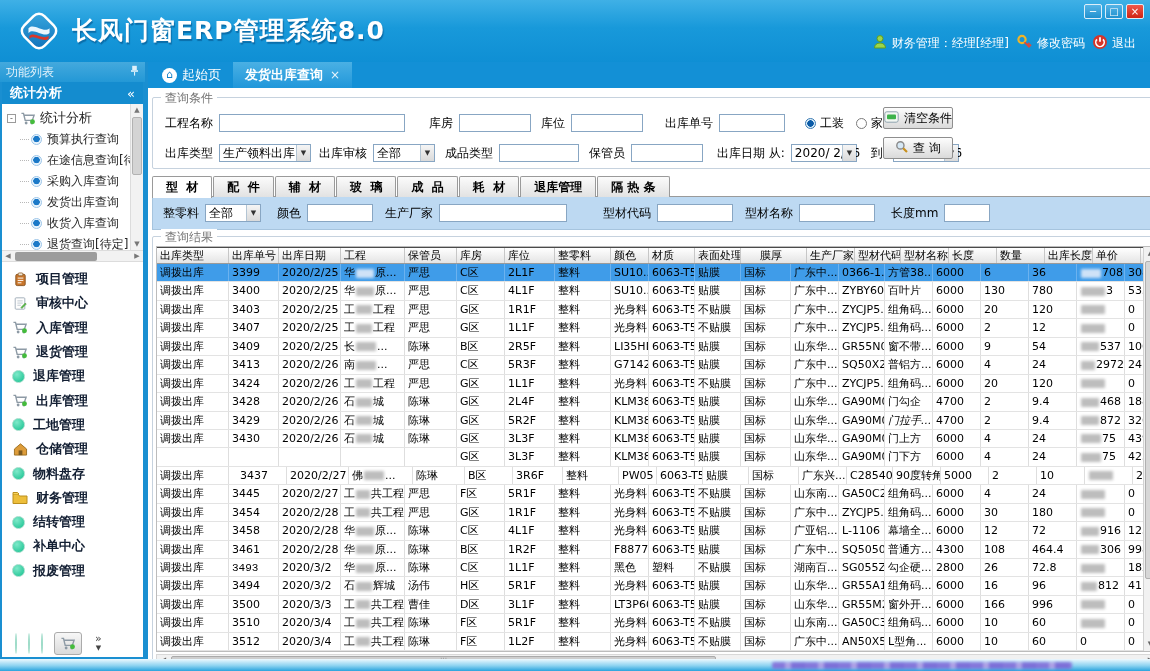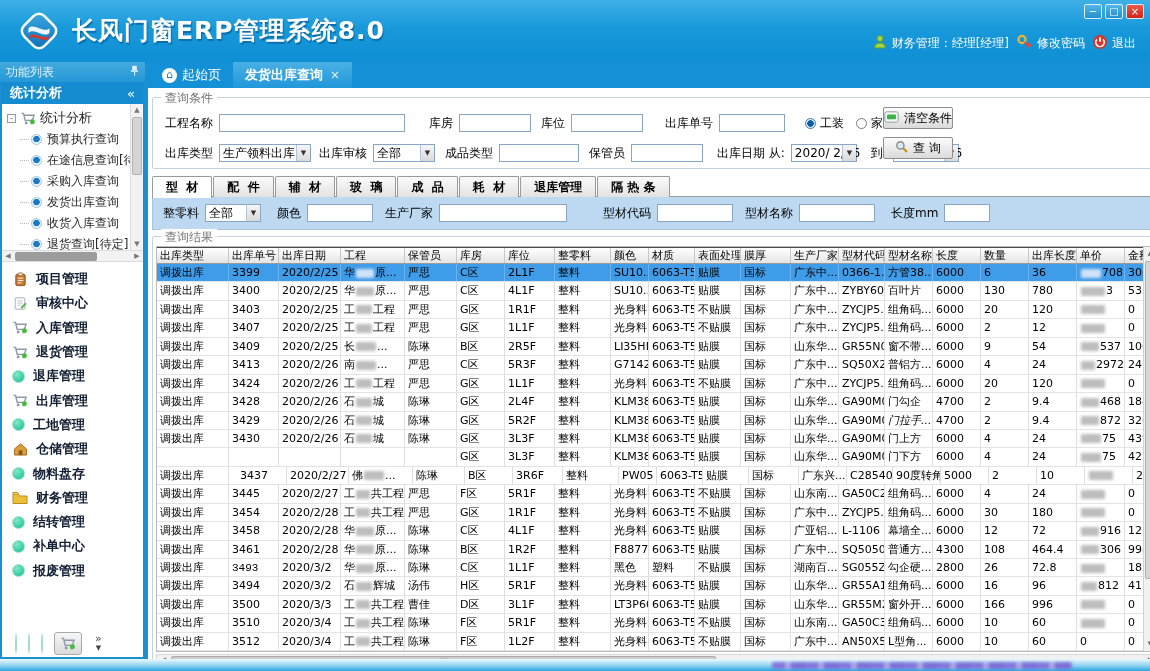--- a/index.html
+++ b/index.html
@@ -503,21 +503,21 @@
                 <div class="gh" style="width: 50px;">出库单号</div>
                 <div class="gh" style="width: 62px;">出库日期</div>
                 <div class="gh" style="width: 64px;">工程</div>
                 <div class="gh" style="width: 52px;">保管员</div>
                 <div class="gh" style="width: 48px;">库房</div>
                 <div class="gh" style="width: 50px;">库位</div>
                 <div class="gh" style="width: 56px;">整零料</div>
                 <div class="gh" style="width: 38px;">颜色</div>
                 <div class="gh" style="width: 46px;">材质</div>
                 <div class="gh" style="width: 46px;">表面处理</div>
-                <div class="gh" style="width: 50px;">膜厚</div>
+                <div class="gh" style="width: 50px; margin-left: 16px;">膜厚</div>
                 <div class="gh" style="width: 48px;">生产厂家</div>
                 <div class="gh" style="width: 46px;">型材代码</div>
                 <div class="gh" style="width: 48px;">型材名称</div>
                 <div class="gh" style="width: 48px;">长度</div>
                 <div class="gh" style="width: 48px;">数量</div>
                 <div class="gh" style="width: 48px;">出库长度</div>
                 <div class="gh" style="width: 48px;">单价</div>
                 <div class="gh" style="width: 24px;">金额</div>
               </div>
             <div class="gbody">

